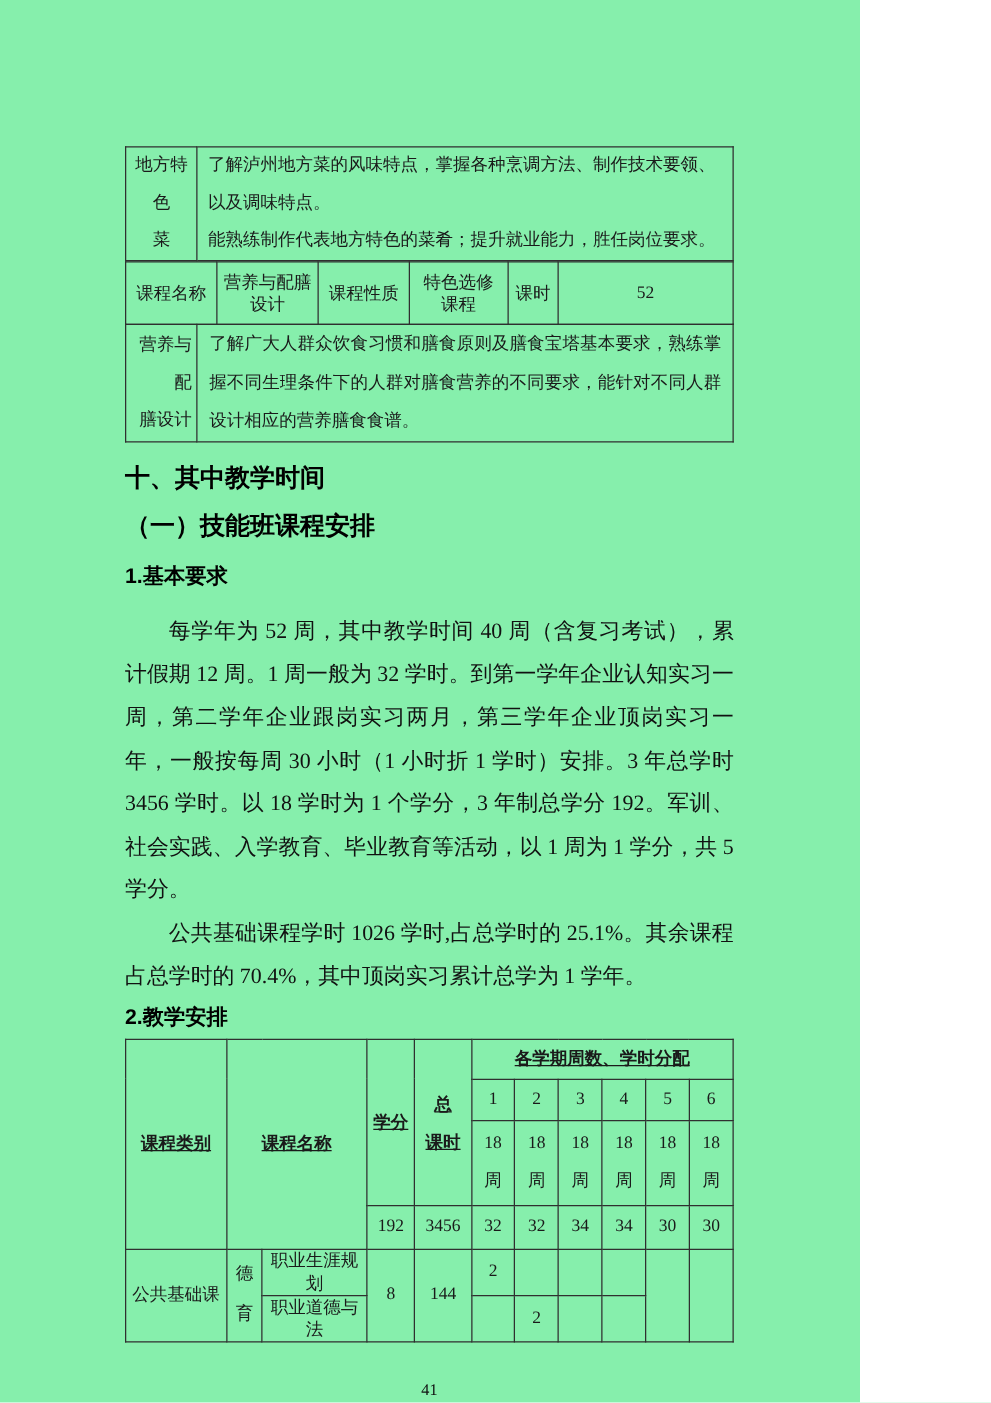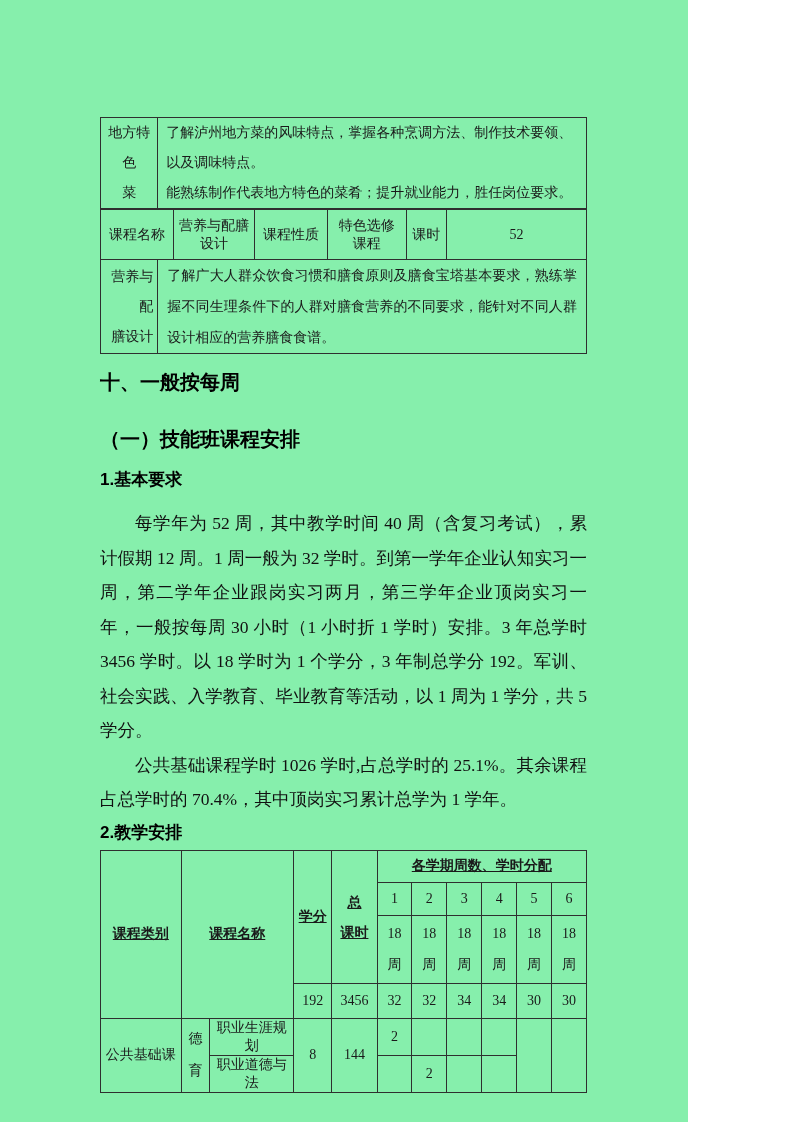--- a/index.html
+++ b/index.html
@@ -42,21 +42,21 @@
   .t3 { margin-top: -1px; }
   .t3 td { height: 64px; line-height: 31px; text-align: right; }
   .t3 .cell-desc { text-align: justify; padding: 0 9px; }
 
   
   .h1x, .h2x {
     font-family: "Liberation Sans", "DejaVu Sans", sans-serif;
     font-weight: bold; font-size: 20px; color: #000;
   }
   .h1x { margin: 15px 0 0 0; }
-  .h2x { margin: 30px 0 0 0; }
+  .h2x { margin: 11px 0 0 0; }
   .h3x {
     font-family: "Liberation Sans", "DejaVu Sans", sans-serif;
     font-weight: bold; font-size: 17px; color: #000;
     margin: 15px 0 0 0;
   }
   .h3b { margin: 4px 0 6px 0; }
 
   
   .para {
     font-size: 17.5px; line-height: 34.5px;
@@ -135,21 +135,21 @@
         <tr>
       <td class="two-line">
         <div>营养与配</div>
         <div>膳设计</div>
       </td>
       <td class="cell-desc">了解广大人群众饮食习惯和膳食原则及膳食宝塔基本要求，熟练掌握不同生理条件下的人群对膳食营养的不同要求，能针对不同人群设计相应的营养膳食食谱。</td>
     </tr>
   </tbody>
     </table>
 
-  <div class="h1x">十、一般按每周</div>
+  <div class="h1x">十、其中教学时间</div>
   <div class="h2x">（一）技能班课程安排</div>
   <div class="h3x">1.基本要求</div>
 
   <p class="para">每学年为 52 周，其中教学时间 40 周（含复习考试），累计假期 12 周。1 周一般为 32 学时。到第一学年企业认知实习一周，第二学年企业跟岗实习两月，第三学年企业顶岗实习一年，一般按每周 30 小时（1 小时折 1 学时）安排。3 年总学时 3456 学时。以 18 学时为 1 个学分，3 年制总学分 192。军训、社会实践、入学教育、毕业教育等活动，以 1 周为 1 学分，共 5 学分。</p>
   <p class="para para2">公共基础课程学时 1026 学时,占总学时的 25.1%。其余课程占总学时的 70.4%，其中顶岗实习累计总学为 1 学年。</p>
 
   <div class="h3x h3b">2.教学安排</div>
 
   <table class="ts">
     <colgroup>

